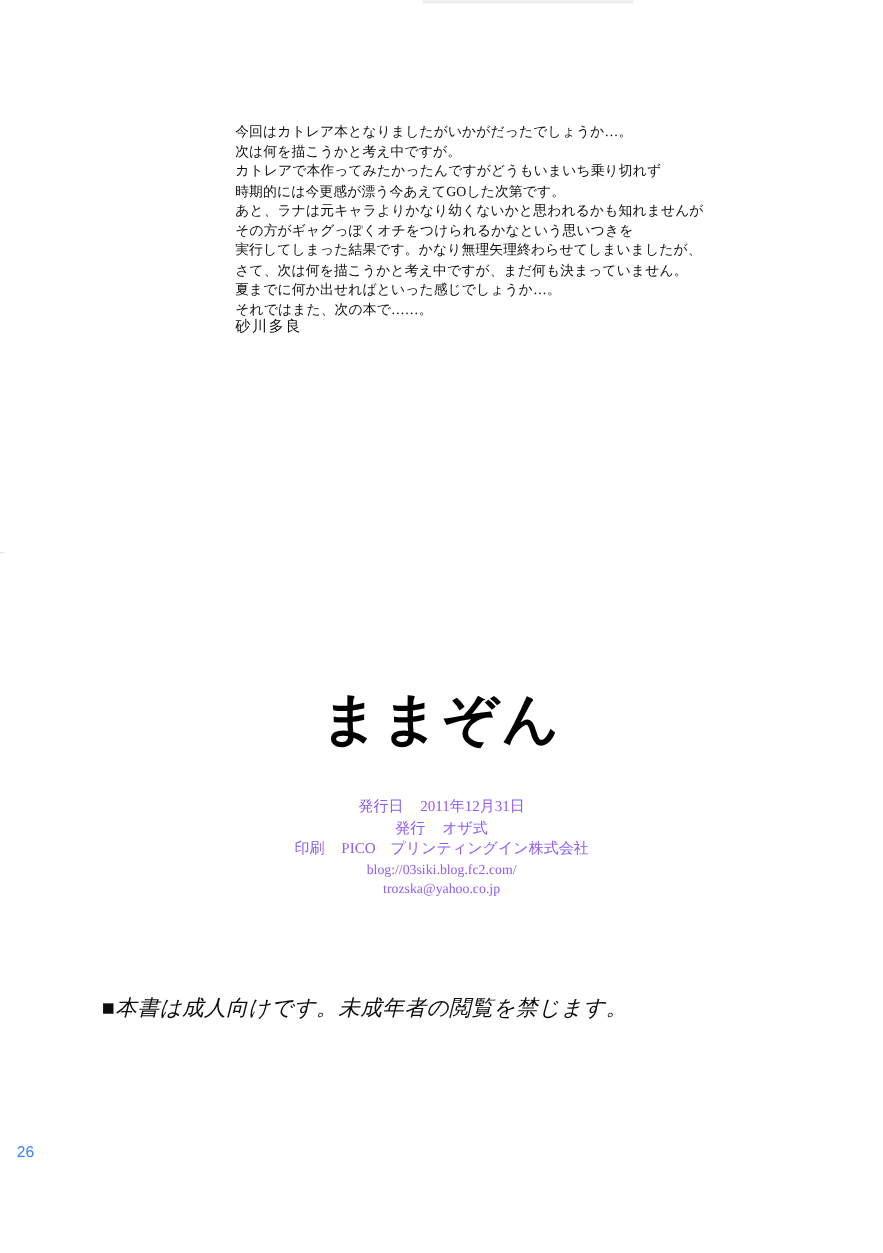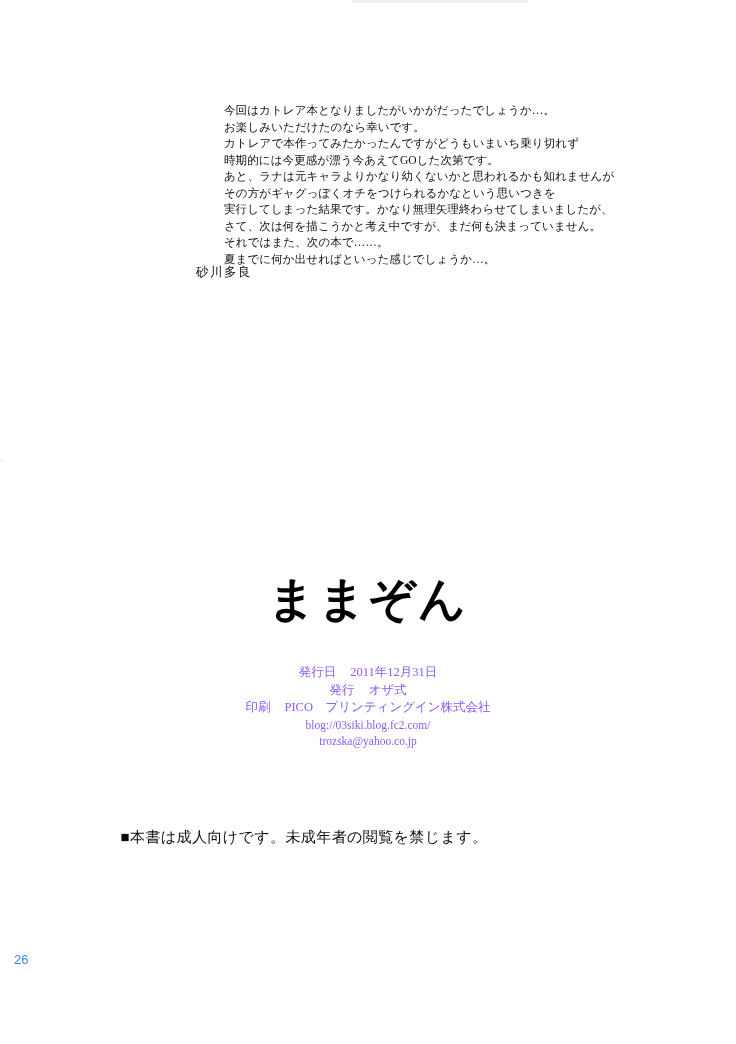--- a/index.html
+++ b/index.html
@@ -22,21 +22,20 @@
   
   .afterword {
     position: absolute;
     left: 196px;
     top: 102px;
     width: 400px;
     font-size: 11.5px;
     line-height: 16.5px;
     letter-spacing: 0.1px;
     color: #111111;
-    margin-left: 28px;
   }
   .afterword .line {
     white-space: nowrap;
   }
   .signature {
     position: absolute;
     left: 196px;
     top: 264px;
     font-size: 12.5px;
     letter-spacing: 1.5px;
@@ -77,23 +76,24 @@
     display: inline-block;
     width: 14px;
   }
   
   .notice {
     position: absolute;
     top: 828px;
     left: 0;
     width: 608px;
     text-align: center;
-    font-size: 15px;
+    font-size: 18px;
     letter-spacing: 0.4px;
     color: #0d0d0d;
+    font-style: italic;
   }
   
   .page-number {
     position: absolute;
     left: 14px;
     top: 952px;
     font-size: 13px;
     color: #3b82f6;
     font-family: Liberation Sans, sans-serif;
   }
@@ -118,29 +118,29 @@
 </head>
 <body>
 
 <div class="page">
 
   <div class="edge-artifact"></div>
   <div class="edge-mark-left"></div>
 
   <div class="afterword">
     <div class="line">今回はカトレア本となりましたがいかがだったでしょうか…。</div>
-    <div class="line">お楽しみいただけたのなら幸いです。</div>
+    <div class="line">次は何を描こうかと考え中ですが。</div>
     <div class="line">カトレアで本作ってみたかったんですがどうもいまいち乗り切れず</div>
     <div class="line">時期的には今更感が漂う今あえてGOした次第です。</div>
     <div class="line">あと、ラナは元キャラよりかなり幼くないかと思われるかも知れませんが</div>
     <div class="line">その方がギャグっぽくオチをつけられるかなという思いつきを</div>
     <div class="line">実行してしまった結果です。かなり無理矢理終わらせてしまいましたが、</div>
     <div class="line">さて、次は何を描こうかと考え中ですが、まだ何も決まっていません。</div>
+    <div class="line">夏までに何か出せればといった感じでしょうか…。</div>
     <div class="line">それではまた、次の本で……。</div>
-    <div class="line">夏までに何か出せればといった感じでしょうか…。</div>
   </div>
 
   <div class="signature">砂川多良</div>
 
   <div class="book-title">ままぞん</div>
 
   <div class="colophon">
     <div class="row">
       <span>発行日</span><span class="sp"></span><span>2011年12月31日</span>
     </div>

